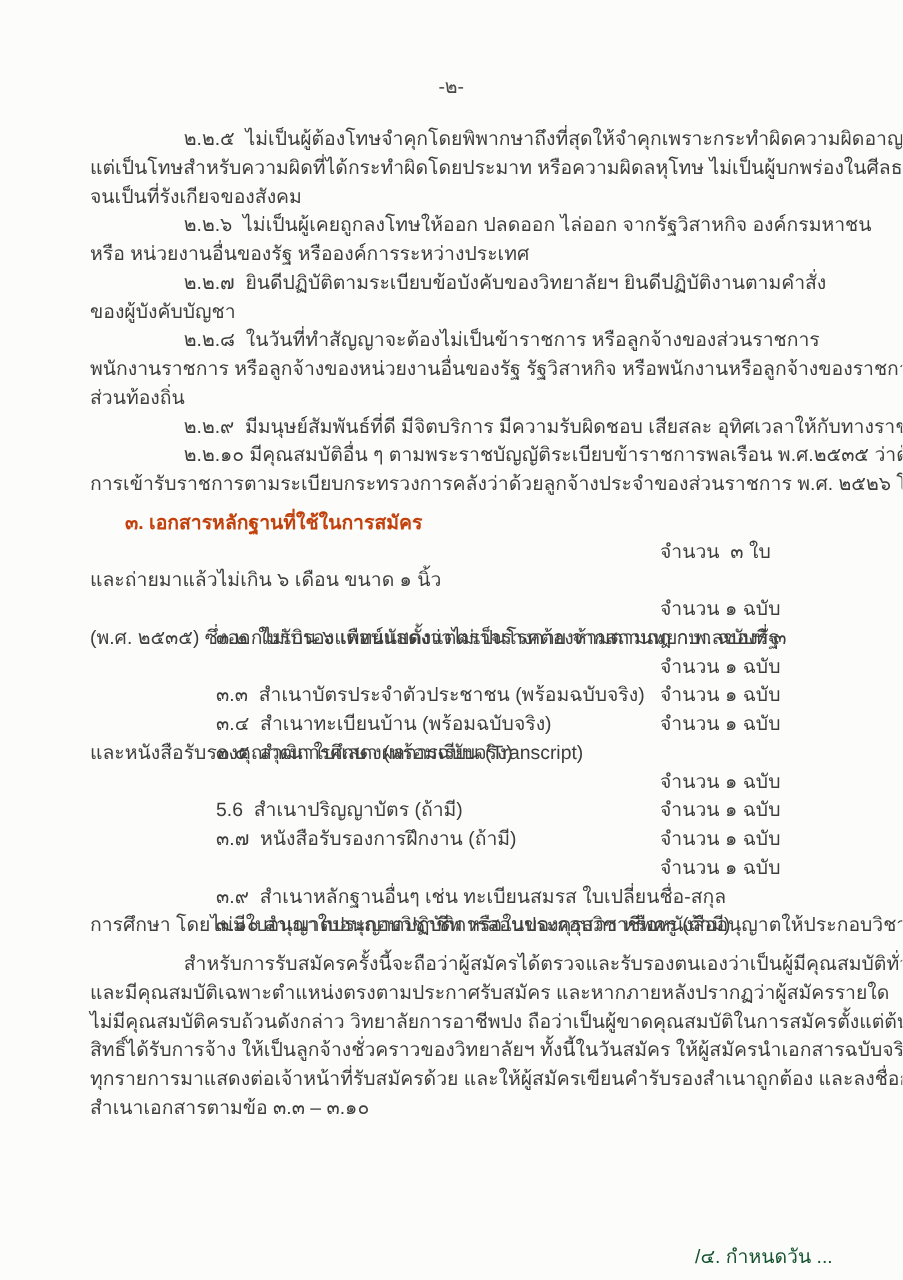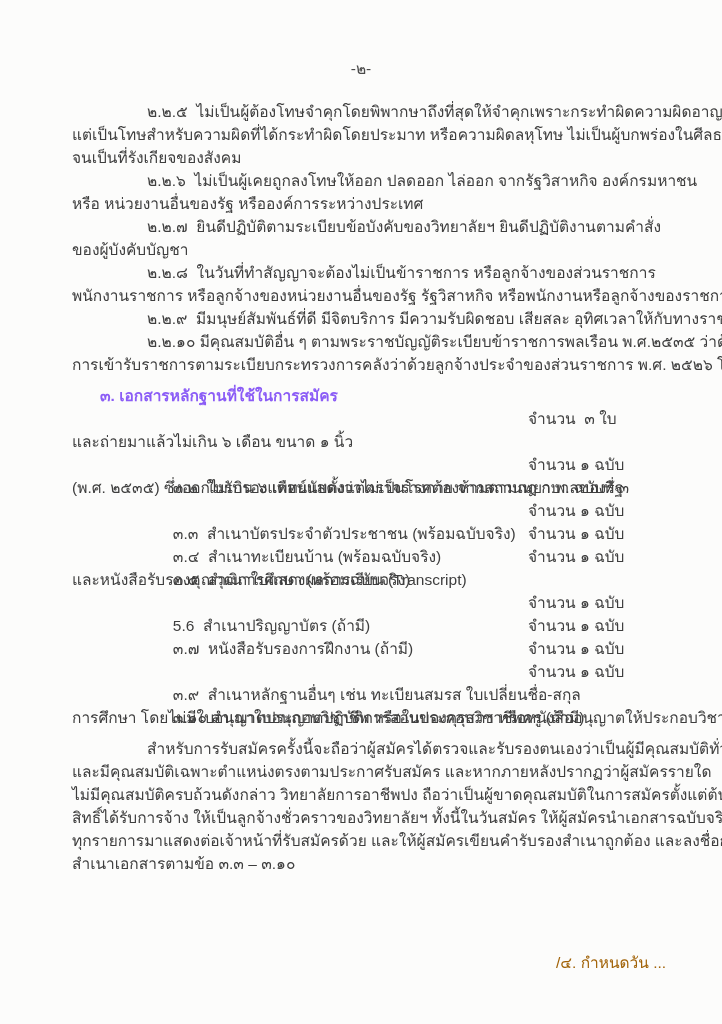--- a/index.html
+++ b/index.html
@@ -5,25 +5,25 @@
   html,body{margin:0;padding:0;background:#ffffff;}
   .page{
     width:722px;height:1024px;position:relative;background:#fcfcfb;
     font-family:"Liberation Sans",sans-serif;font-size:15.5px;color:#3e3e3e;
     overflow:hidden;
   }
   .page-num{position:absolute;top:56px;left:0;width:100%;text-align:center;color:#4a4a4a;}
   .body{position:absolute;left:72px;top:100px;width:586px;}
   .ln{line-height:23px;height:23px;white-space:pre;}
   .indent{padding-left:75px;}
-  .heading{padding-left:28px;font-weight:700;color:#8b5cf6;}
+  .heading{padding-left:28px;font-weight:700;color:#c2410c;}
   .item-row{position:relative;padding-left:75px;}
   .qty{position:absolute;left:456px;top:0;white-space:pre;}
   .gap{height:8px;}
-  .footer-note{position:absolute;left:556px;top:950px;white-space:pre;color:#a16207;}
+  .footer-note{position:absolute;left:556px;top:992px;white-space:pre;color:#14532d;}
 </style>
 </head>
 <body>
 
 <div class="page">
 
   <div class="page-num">-๒-</div>
 
   <div class="body">
 
@@ -32,20 +32,21 @@
     <div class="ln">จนเป็นที่รังเกียจของสังคม</div>
 
     <div class="ln indent">๒.๒.๖  ไม่เป็นผู้เคยถูกลงโทษให้ออก ปลดออก ไล่ออก จากรัฐวิสาหกิจ องค์กรมหาชน</div>
     <div class="ln">หรือ หน่วยงานอื่นของรัฐ หรือองค์การระหว่างประเทศ</div>
 
     <div class="ln indent">๒.๒.๗  ยินดีปฏิบัติตามระเบียบข้อบังคับของวิทยาลัยฯ ยินดีปฏิบัติงานตามคำสั่ง</div>
     <div class="ln">ของผู้บังคับบัญชา</div>
 
     <div class="ln indent">๒.๒.๘  ในวันที่ทำสัญญาจะต้องไม่เป็นข้าราชการ หรือลูกจ้างของส่วนราชการ</div>
     <div class="ln">พนักงานราชการ หรือลูกจ้างของหน่วยงานอื่นของรัฐ รัฐวิสาหกิจ หรือพนักงานหรือลูกจ้างของราชการ</div>
+    <div class="ln">ส่วนท้องถิ่น</div>
 
     <div class="ln indent">๒.๒.๙  มีมนุษย์สัมพันธ์ที่ดี มีจิตบริการ มีความรับผิดชอบ เสียสละ อุทิศเวลาให้กับทางราชการ</div>
 
     <div class="ln indent">๒.๒.๑๐ มีคุณสมบัติอื่น ๆ ตามพระราชบัญญัติระเบียบข้าราชการพลเรือน พ.ศ.๒๕๓๕ ว่าด้วย</div>
     <div class="ln">การเข้ารับราชการตามระเบียบกระทรวงการคลังว่าด้วยลูกจ้างประจำของส่วนราชการ พ.ศ. ๒๕๒๖ โดยอนุโลม</div>
 
     <div class="gap"></div>
 
     <div class="ln heading">๓. เอกสารหลักฐานที่ใช้ในการสมัคร</div>
 

